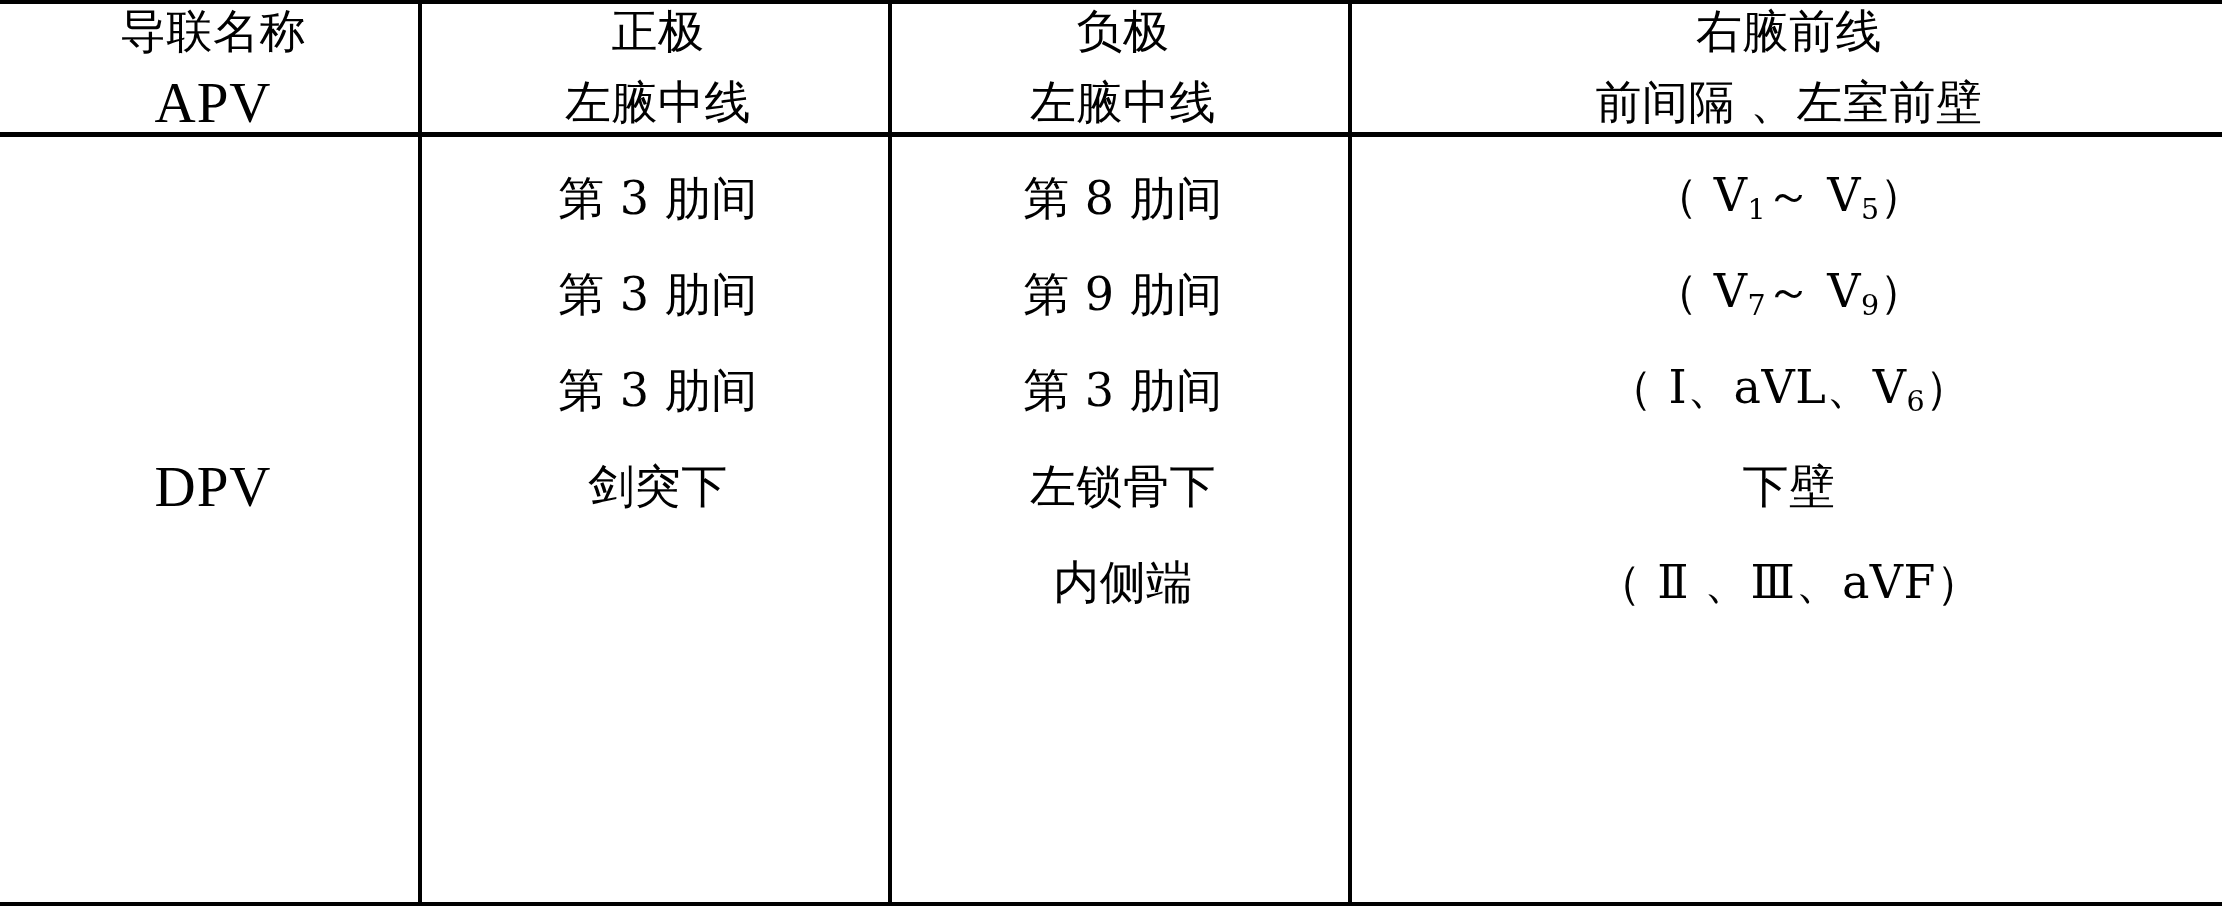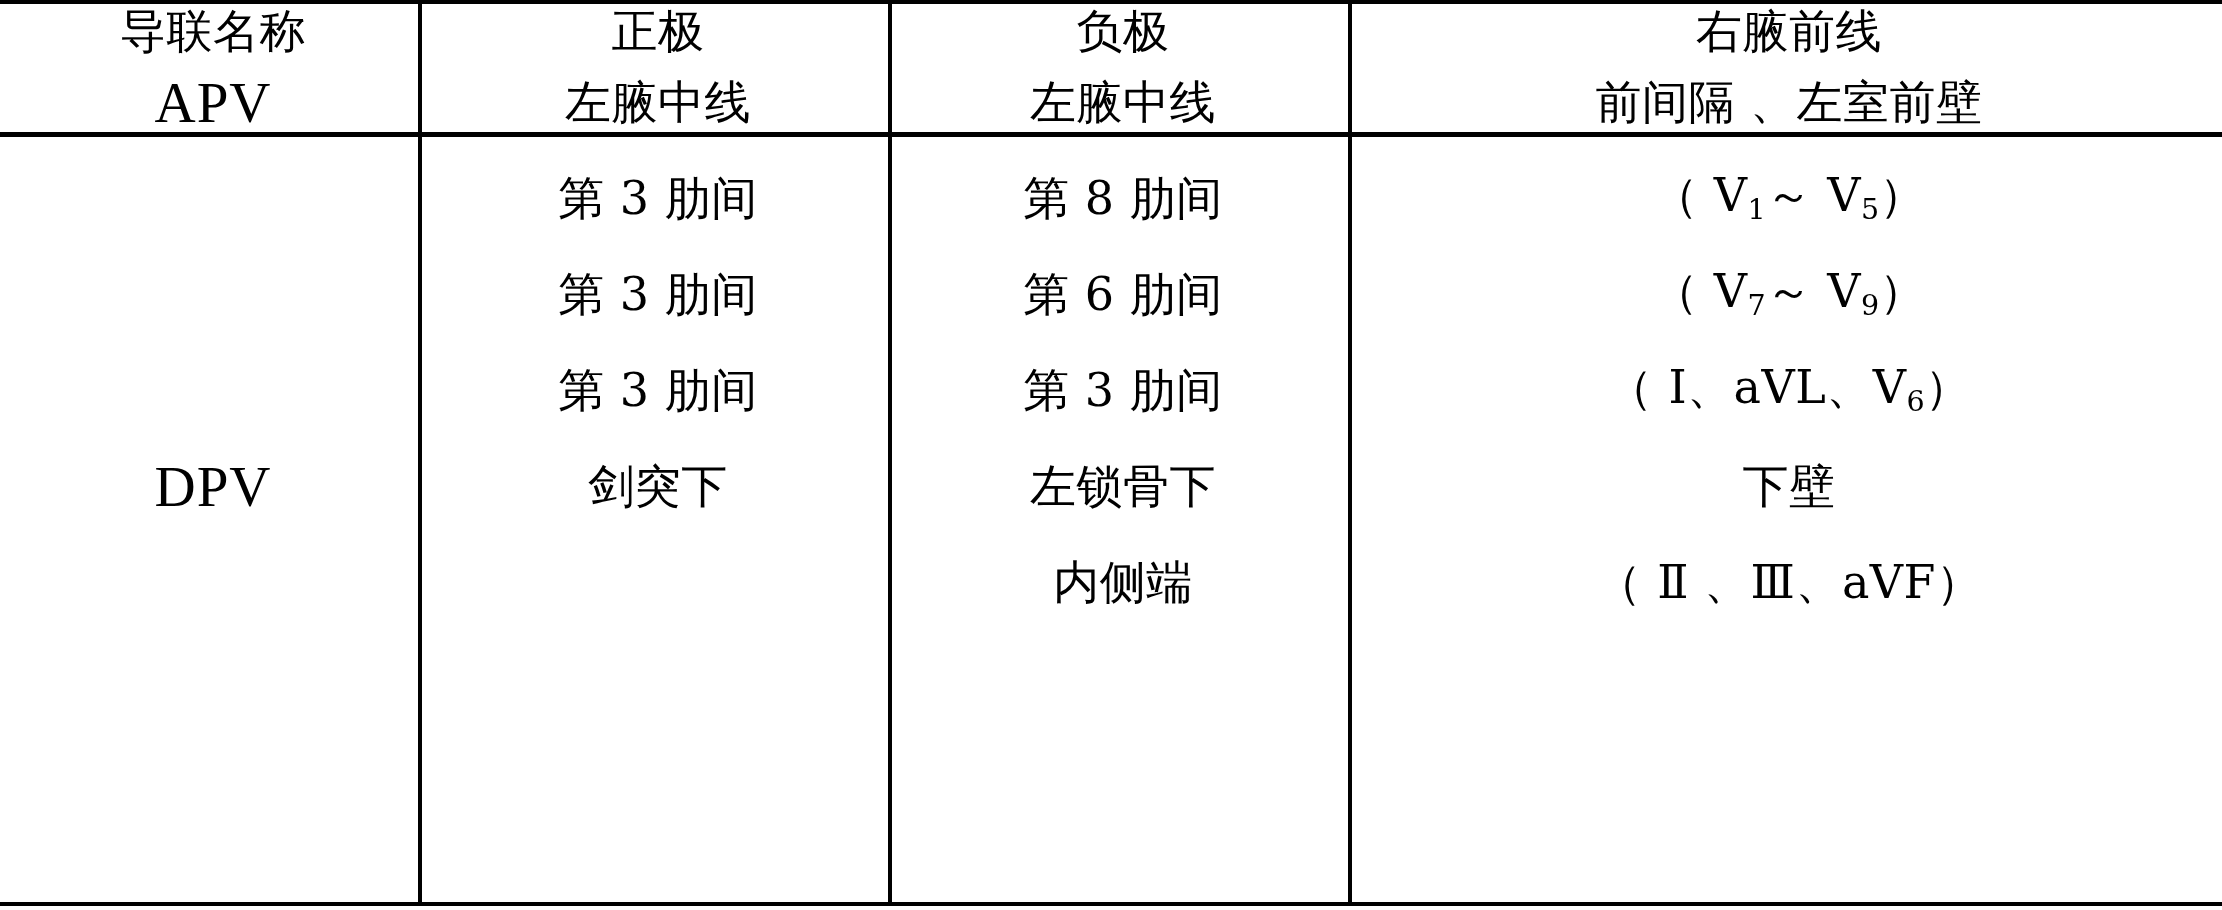--- a/index.html
+++ b/index.html
@@ -121,21 +121,21 @@
       </tr>
       <tr class="body-row">
         <td class="lead-name"></td>
         <td>第 3 肋间</td>
         <td>第 8 肋间</td>
         <td class="nowrap"><span>（ V</span><span class="sub">1</span><span>～ V</span><span class="sub">5</span><span>）</span></td>
       </tr>
       <tr class="body-row">
         <td class="lead-name"></td>
         <td>第 3 肋间</td>
-        <td>第 6 肋间</td>
+        <td>第 9 肋间</td>
         <td class="nowrap"><span>（ V</span><span class="sub">7</span><span>～ V</span><span class="sub">9</span><span>）</span></td>
       </tr>
       <tr class="body-row">
         <td class="lead-name"></td>
         <td>第 3 肋间</td>
         <td>第 3 肋间</td>
         <td class="nowrap"><span>（ I、aVL、V</span><span class="sub">6</span><span>）</span></td>
       </tr>
       <tr class="body-row">
         <td class="lead-name spaced">DPV</td>

